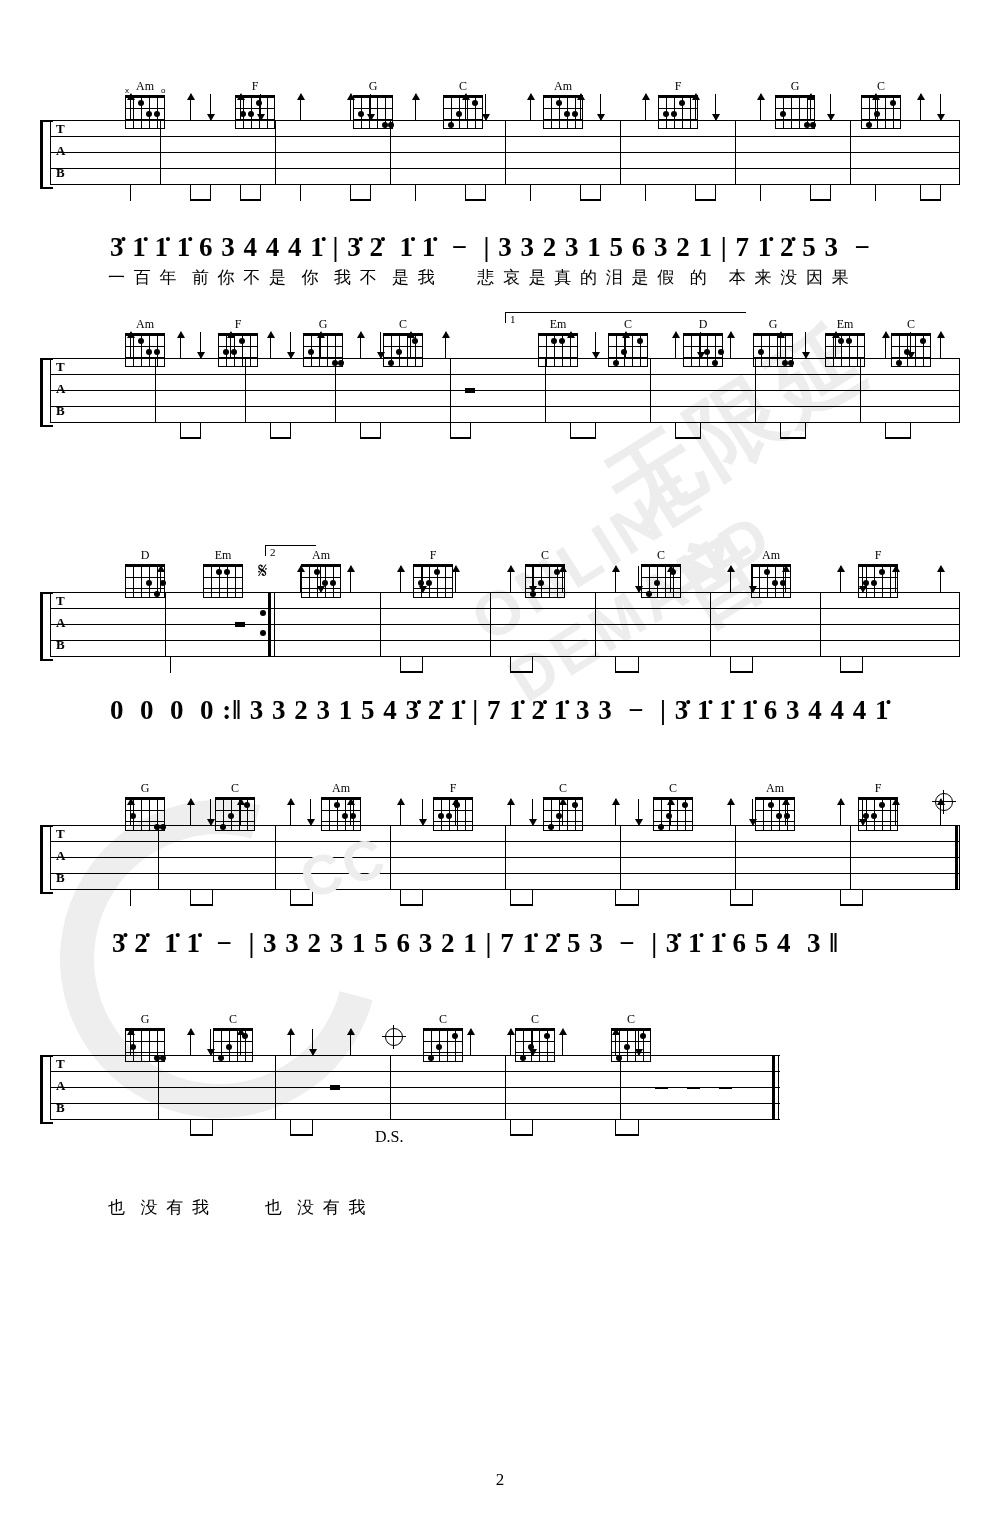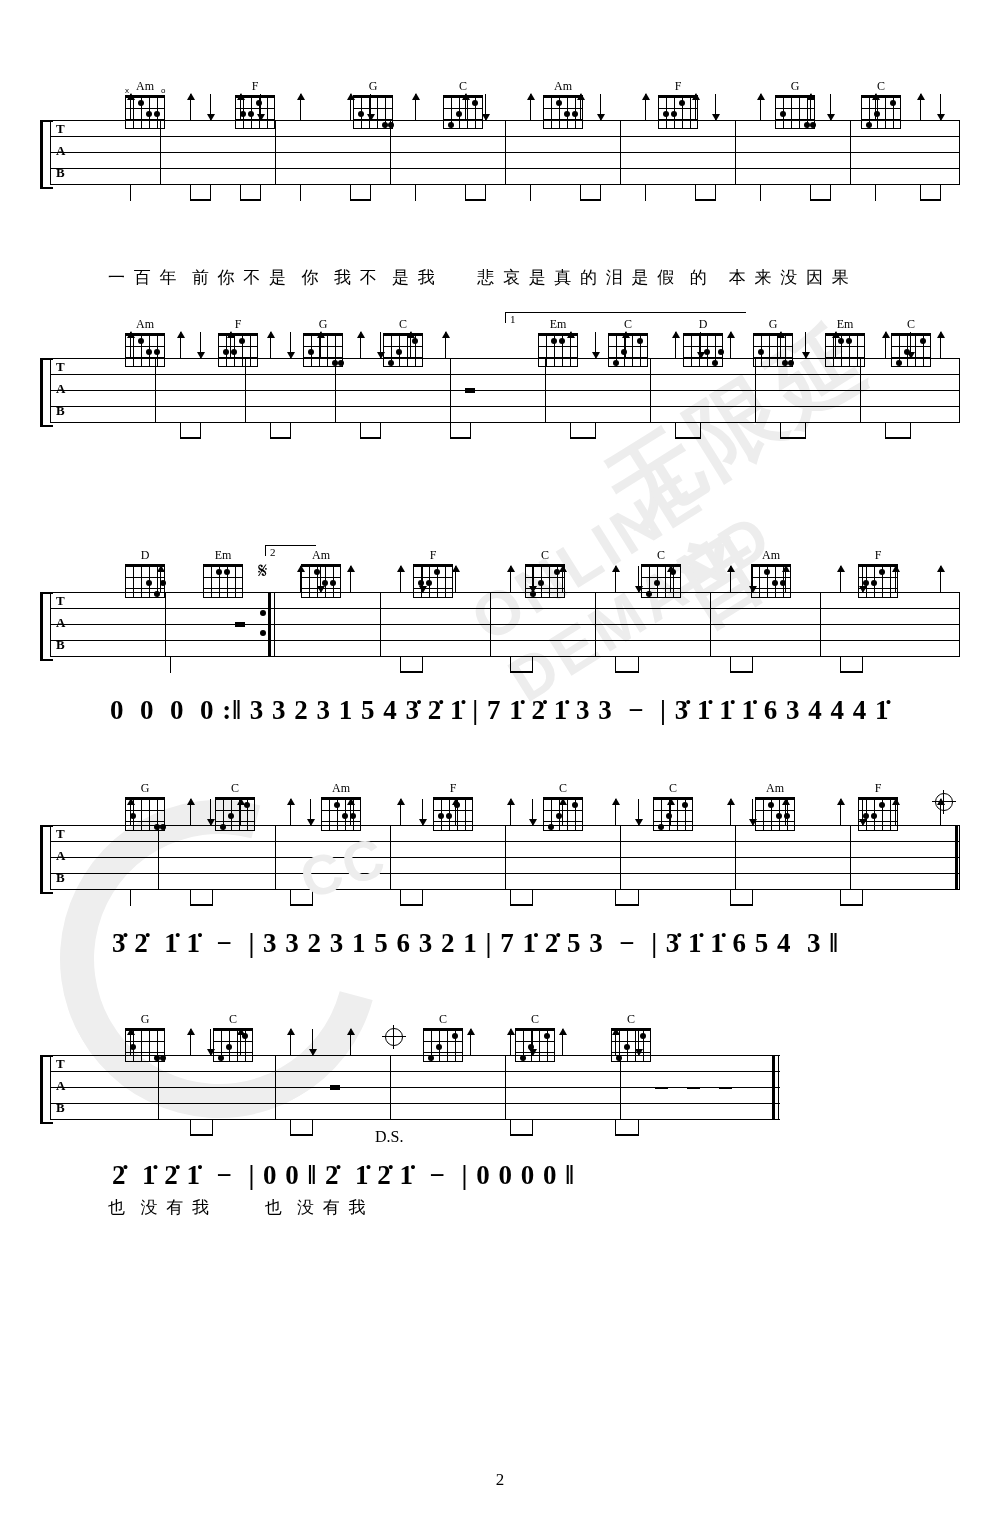--- a/index.html
+++ b/index.html
@@ -253,20 +253,21 @@
         <div class="v" style="left:15px"></div>
         <div class="v" style="left:23px"></div>
         <div class="v" style="left:31px"></div>
       <div class="h" style="top:10px"></div>
         <div class="h" style="top:21px"></div>
       <div class="dot" style="left:4px;top:24px"></div>
         <div class="dot" style="left:12px;top:13px"></div>
         <div class="dot" style="left:28px;top:2px"></div>
       </div>
   </div>
+  <div class="notes numline" style="left:110px;top:232px;">3̇ 1̇ 1̇ 1̇ 6 3 4 4 4 1̇ | 3̇ 2̇  1̇ 1̇  −  | 3 3 2 3 1 5 6 3 2 1 | 7 1̇ 2̇ 5 3  −</div>
   <div class="notes lyric" style="left:108px;top:266px;">一 百 年  前 你 不 是  你  我 不  是 我      悲 哀 是 真 的 泪 是 假  的   本 来 没 因 果</div>
 
   <div class="system" style="top:358px;">
     <div class="leftbrace"></div>
     <div class="stafffrm" style="margin-left:10px;width:910px;">
       <div class="ln l0"></div>
         <div class="ln l1"></div>
         <div class="ln l2"></div>
         <div class="ln l3"></div>
         <div class="ln l4"></div>
@@ -958,19 +959,18 @@
         <div class="v" style="left:15px"></div>
         <div class="v" style="left:23px"></div>
         <div class="v" style="left:31px"></div>
       <div class="h" style="top:10px"></div>
         <div class="h" style="top:21px"></div>
       <div class="dot" style="left:4px;top:24px"></div>
         <div class="dot" style="left:12px;top:13px"></div>
         <div class="dot" style="left:28px;top:2px"></div>
       </div>
   </div>
-  <div class="notes numline" style="left:112px;top:1160px;">2̇  1̇ 2̇ 1̇  −  | 0 0 ‖ 2̇  1̇ 2̇ 1̇  −  | 0 0 0 0 ‖</div>
   <div class="notes lyric" style="left:108px;top:1196px;">也  没 有 我        也  没 有 我</div>
 
   <div class="wmtext">CC</div>
 
   <div class="pagenum" style="top:1470px;">2</div>
 </div>
 
 </body></html>

